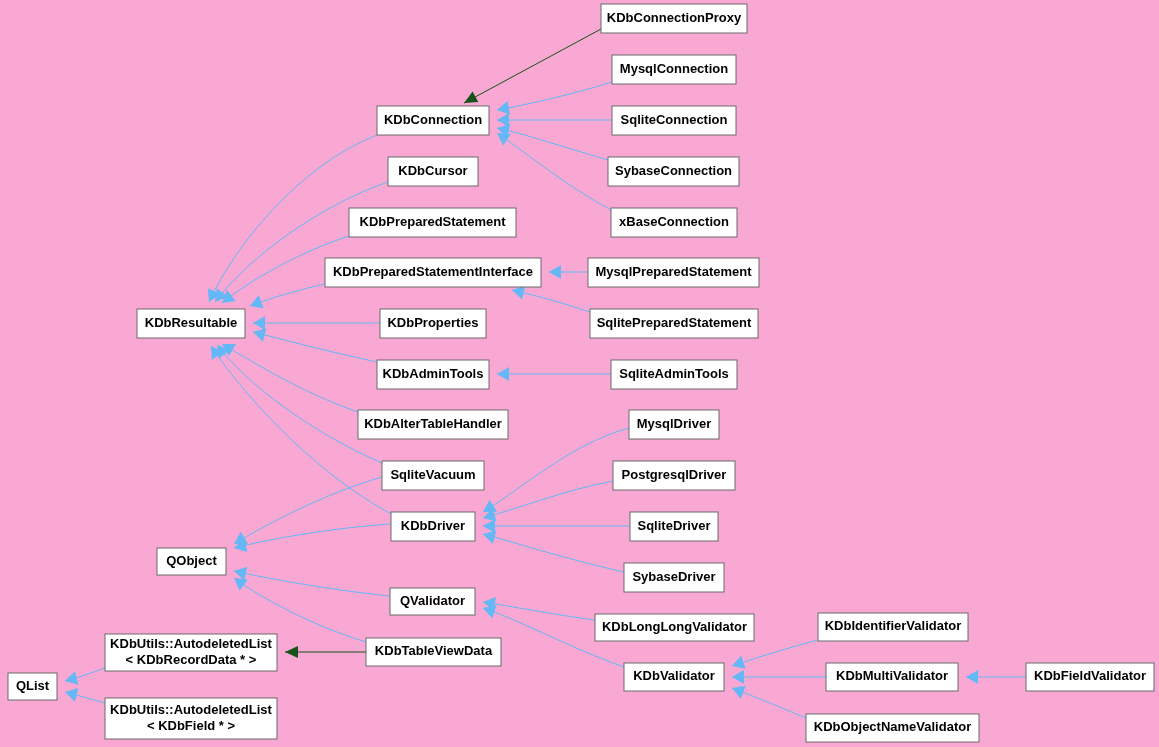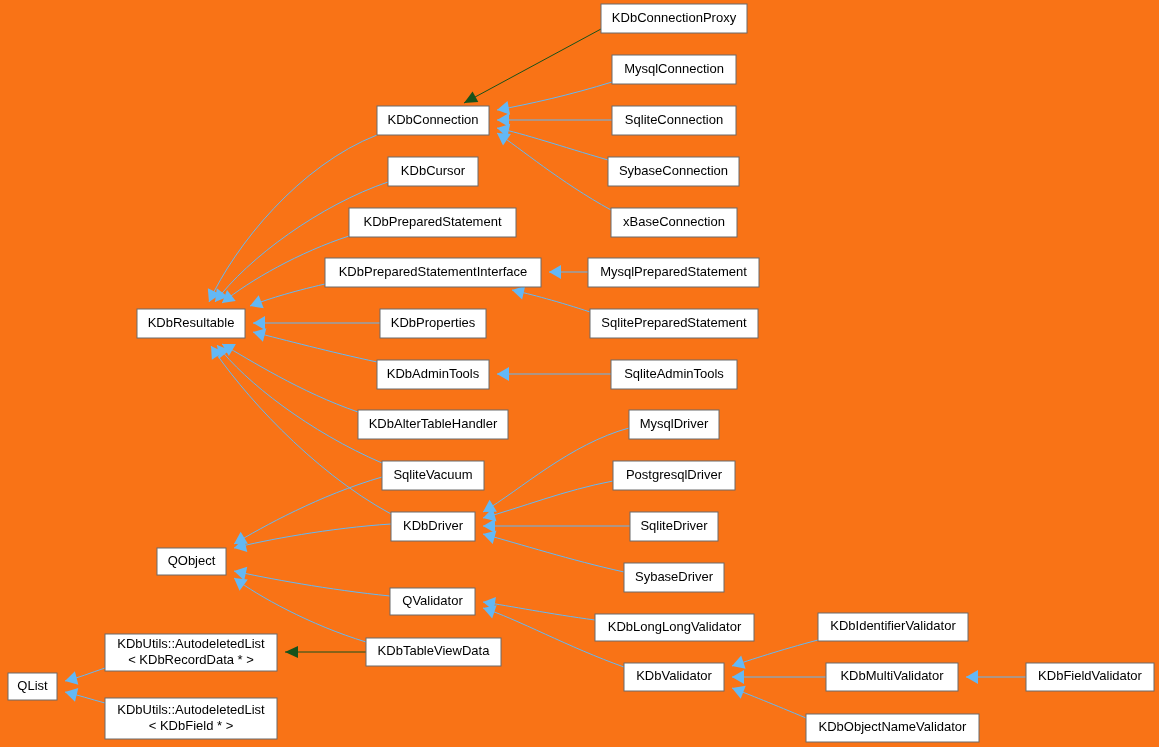--- a/index.html
+++ b/index.html
@@ -11,21 +11,22 @@
   body {
     width: 1159px;
     height: 747px;
     font-family: "Liberation Sans", sans-serif;
     overflow: hidden;
   }
   #diagram-root {
     position: relative;
     width: 1159px;
     height: 747px;
-    background: #f97316;
+    background: #f9a8d4;
+    font-weight: bold;
   }
   svg#graph {
     position: absolute;
     left: 0;
     top: 0;
     width: 1159px;
     height: 747px;
     display: block;
   }
   .node-box {

